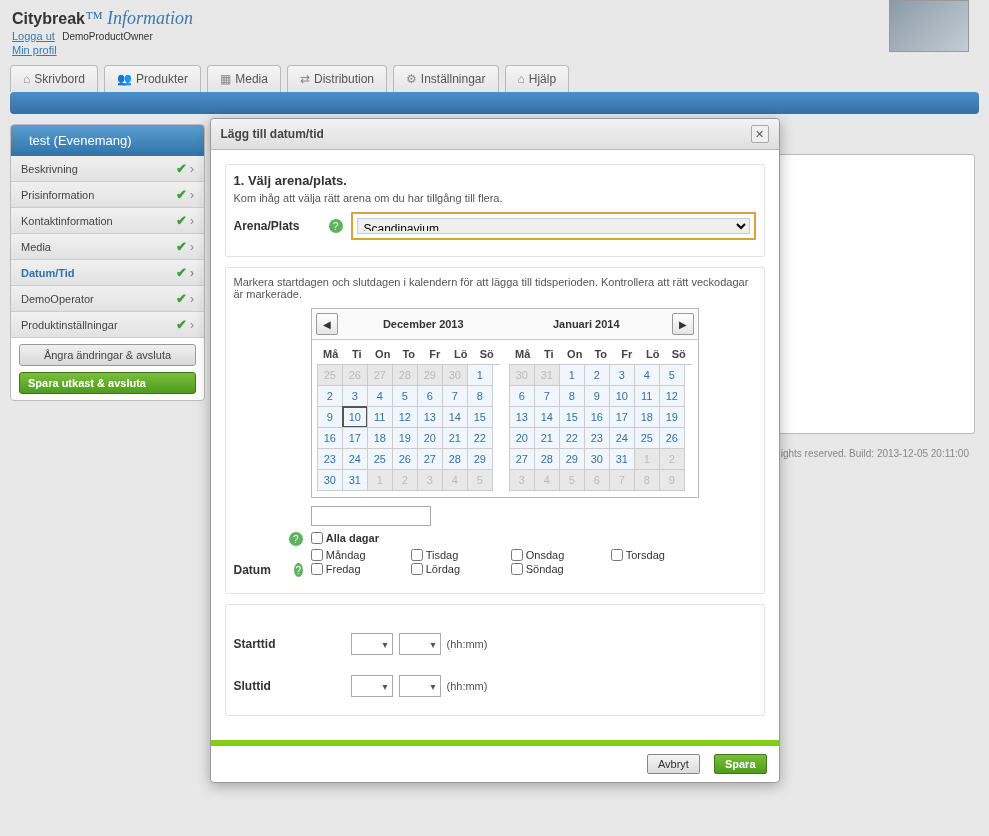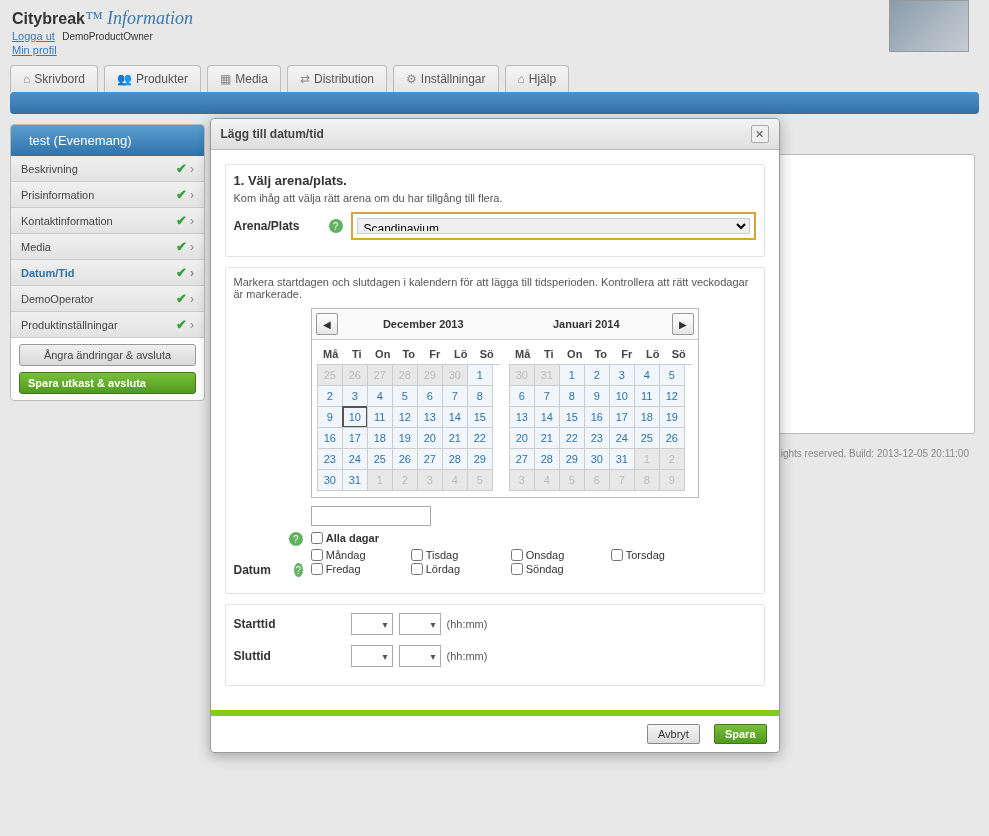--- a/index.html
+++ b/index.html
@@ -60,21 +60,21 @@
 .cal-cell.today { border: 2px solid #555; }
 .cal-month + .cal-month { margin-left: 10px; }
 
 .date-input { width: 120px; height: 20px; border: 1px solid #aaa; margin: 8px 0 6px 0; }
 .weekday-block { margin-left: 0; }
 .wd-row { display: flex; flex-wrap: wrap; }
 .wd { display: flex; align-items: center; gap: 3px; width: 100px; font-size: 11px; margin-bottom: 2px; }
 .wd input { width: 12px; height: 12px; }
 
 
-.time-row { display: flex; align-items: center; margin-bottom: 10px; }
+.time-row { display: flex; align-items: center; margin-bottom: 10px; margin-top: 20px; }
 .time-sel { width: 42px; height: 22px; border: 1px solid #aaa; margin-right: 6px; background: #fff; display: flex; align-items: center; justify-content: flex-end; padding-right: 4px; }
 .time-sel::after { content: "▾"; font-size: 10px; color: #555; }
 .hhmm { font-size: 11px; color: #555; }
 
 .dlg-foot { display: flex; justify-content: flex-end; gap: 14px; padding: 8px 12px; border-top: 6px solid #84cc16; }
 .btn { padding: 3px 10px; border: 1px solid #888; border-radius: 2px; font-size: 11px; cursor: pointer; }
 .btn-cancel { background: linear-gradient(#f5f5f5,#dcdcdc); color: #333; }
 .btn-save { background: linear-gradient(#7abf3a,#4f9a1e); color: #fff; border-color: #3d7a16; font-weight: bold; }
 
 

